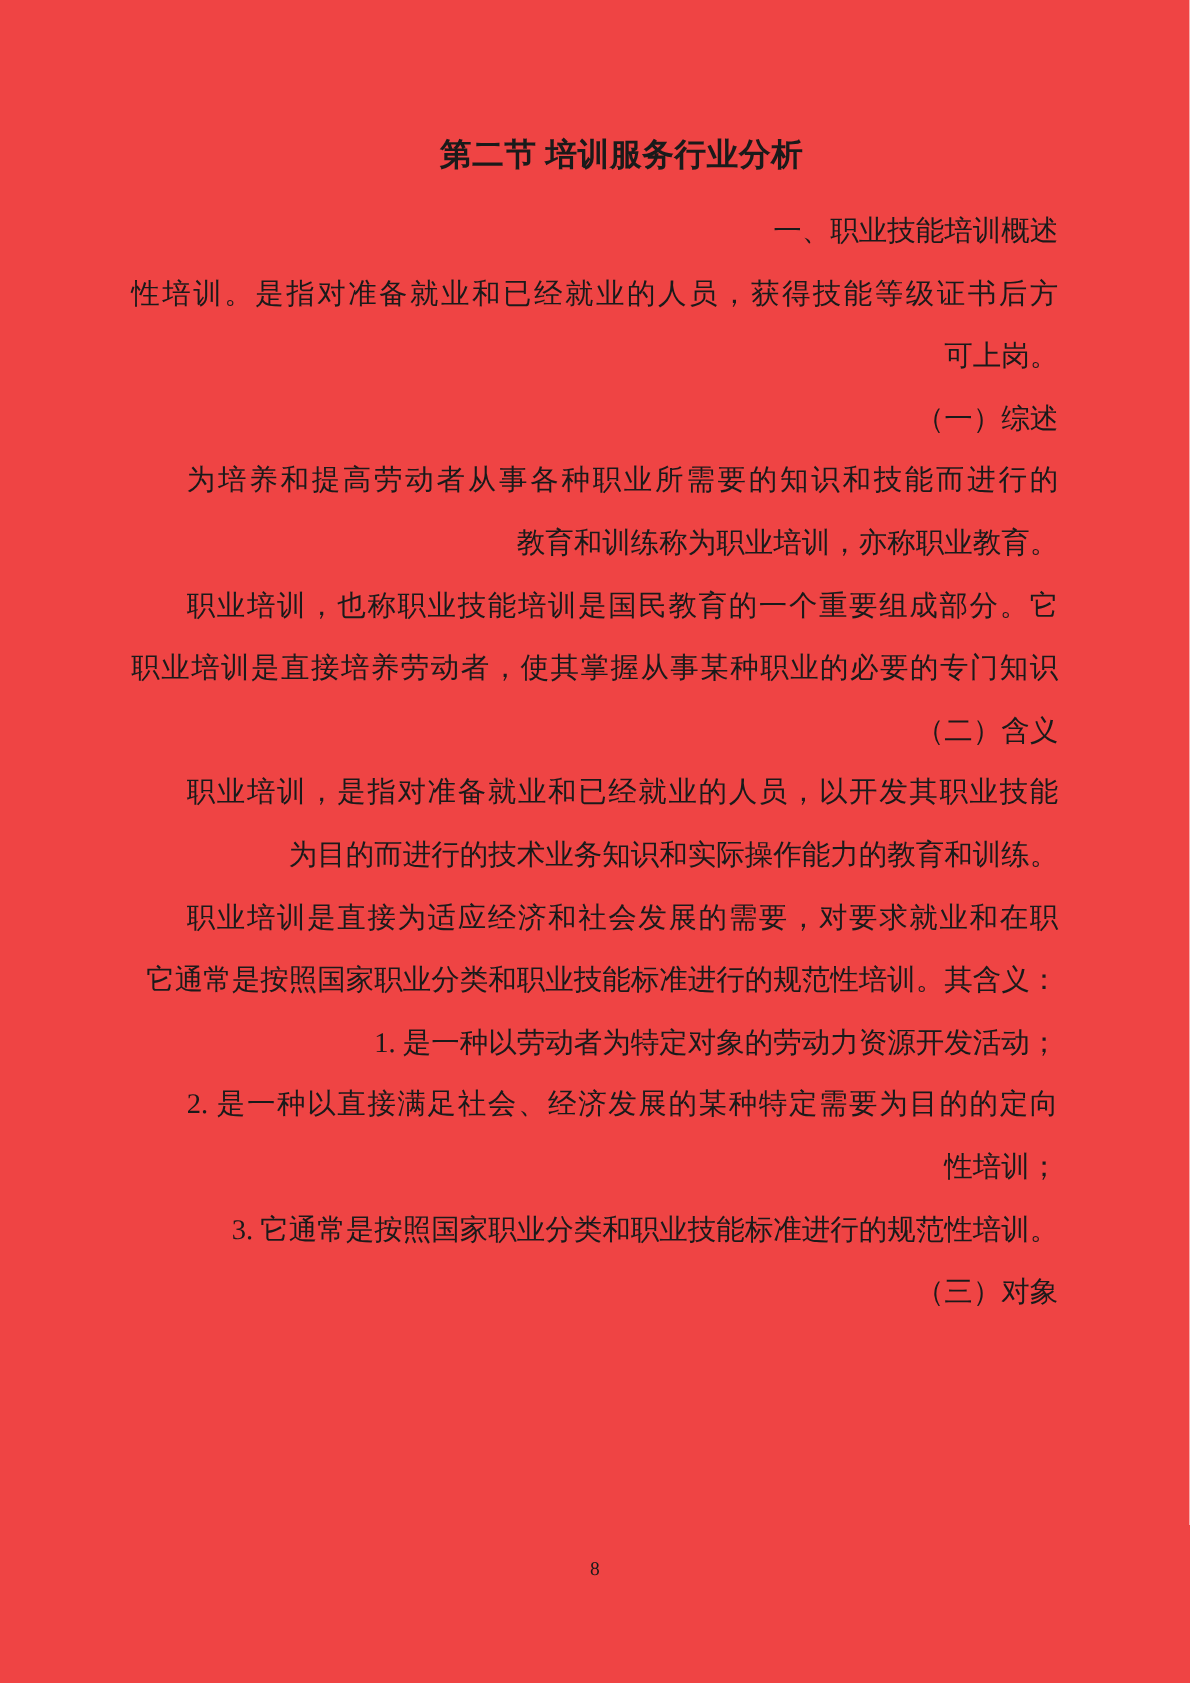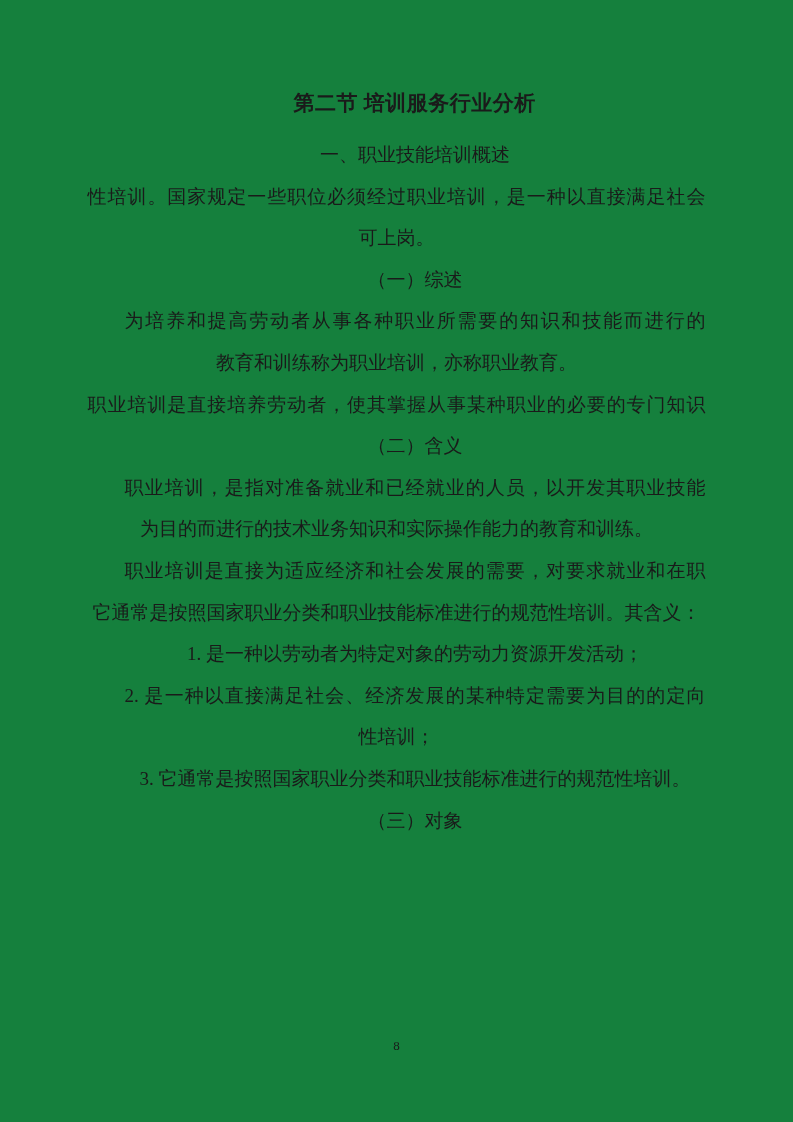--- a/index.html
+++ b/index.html
@@ -29,21 +29,21 @@
     white-space: pre;
   }
   .content {
     width: 618px;
     margin: 16px auto 0 auto;
   }
   .line {
     font-size: 19px;
     line-height: 41.6px;
     height: 41.6px;
-    text-align: center;
+    text-align: right;
     white-space: nowrap;
     overflow: visible;
   }
   .line.indent {
     padding-left: 37px;
   }
   .line.fill {
     white-space: normal;
     text-align: justify;
     text-align-last: justify;
@@ -55,30 +55,31 @@
     width: 100%;
     text-align: center;
     font-size: 13px;
     line-height: 16px;
     color: #1a1a1a;
   }
 </style>
 </head>
 <body>
 
-<div class="page" style="color: rgb(26, 26, 26); background: #15803d;">
+<div class="page" style="color: rgb(26, 26, 26); background: #ef4444;">
   <div class="title">第二节 培训服务行业分析</div>
 
   <div class="content">
       <div class="line indent">一、职业技能培训概述</div>
-      <div class="line fill">性培训。国家规定一些职位必须经过职业培训，是一种以直接满足社会</div>
+      <div class="line fill">性培训。是指对准备就业和已经就业的人员，获得技能等级证书后方</div>
       <div class="line">可上岗。</div>
       <div class="line indent">（一）综述</div>
       <div class="line indent fill">为培养和提高劳动者从事各种职业所需要的知识和技能而进行的</div>
       <div class="line">教育和训练称为职业培训，亦称职业教育。</div>
+      <div class="line indent fill">职业培训，也称职业技能培训是国民教育的一个重要组成部分。它</div>
       <div class="line fill">职业培训是直接培养劳动者，使其掌握从事某种职业的必要的专门知识</div>
       <div class="line indent">（二）含义</div>
       <div class="line indent fill">职业培训，是指对准备就业和已经就业的人员，以开发其职业技能</div>
       <div class="line">为目的而进行的技术业务知识和实际操作能力的教育和训练。</div>
       <div class="line indent fill">职业培训是直接为适应经济和社会发展的需要，对要求就业和在职</div>
       <div class="line">它通常是按照国家职业分类和职业技能标准进行的规范性培训。其含义：</div>
       <div class="line indent">1. 是一种以劳动者为特定对象的劳动力资源开发活动；</div>
       <div class="line indent fill">2. 是一种以直接满足社会、经济发展的某种特定需要为目的的定向</div>
       <div class="line">性培训；</div>
       <div class="line indent">3. 它通常是按照国家职业分类和职业技能标准进行的规范性培训。</div>

